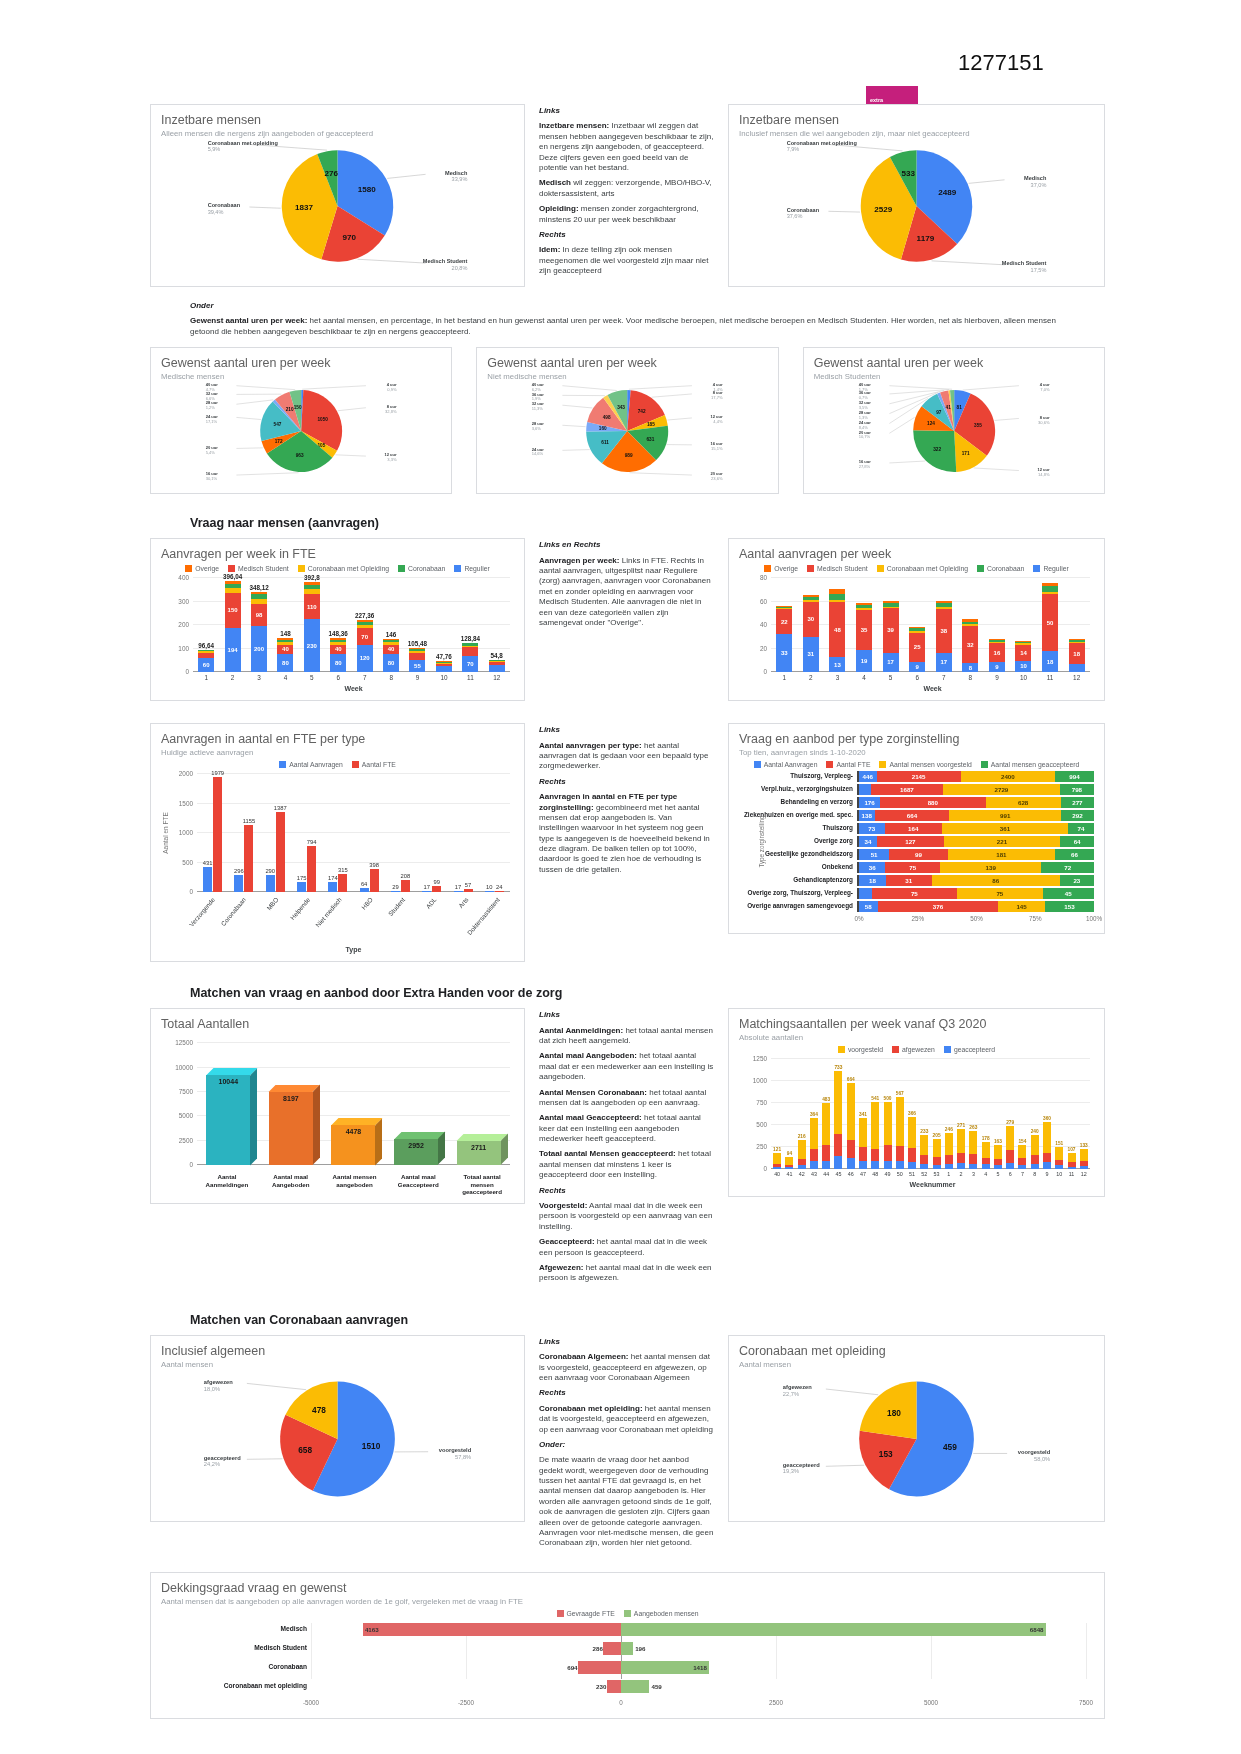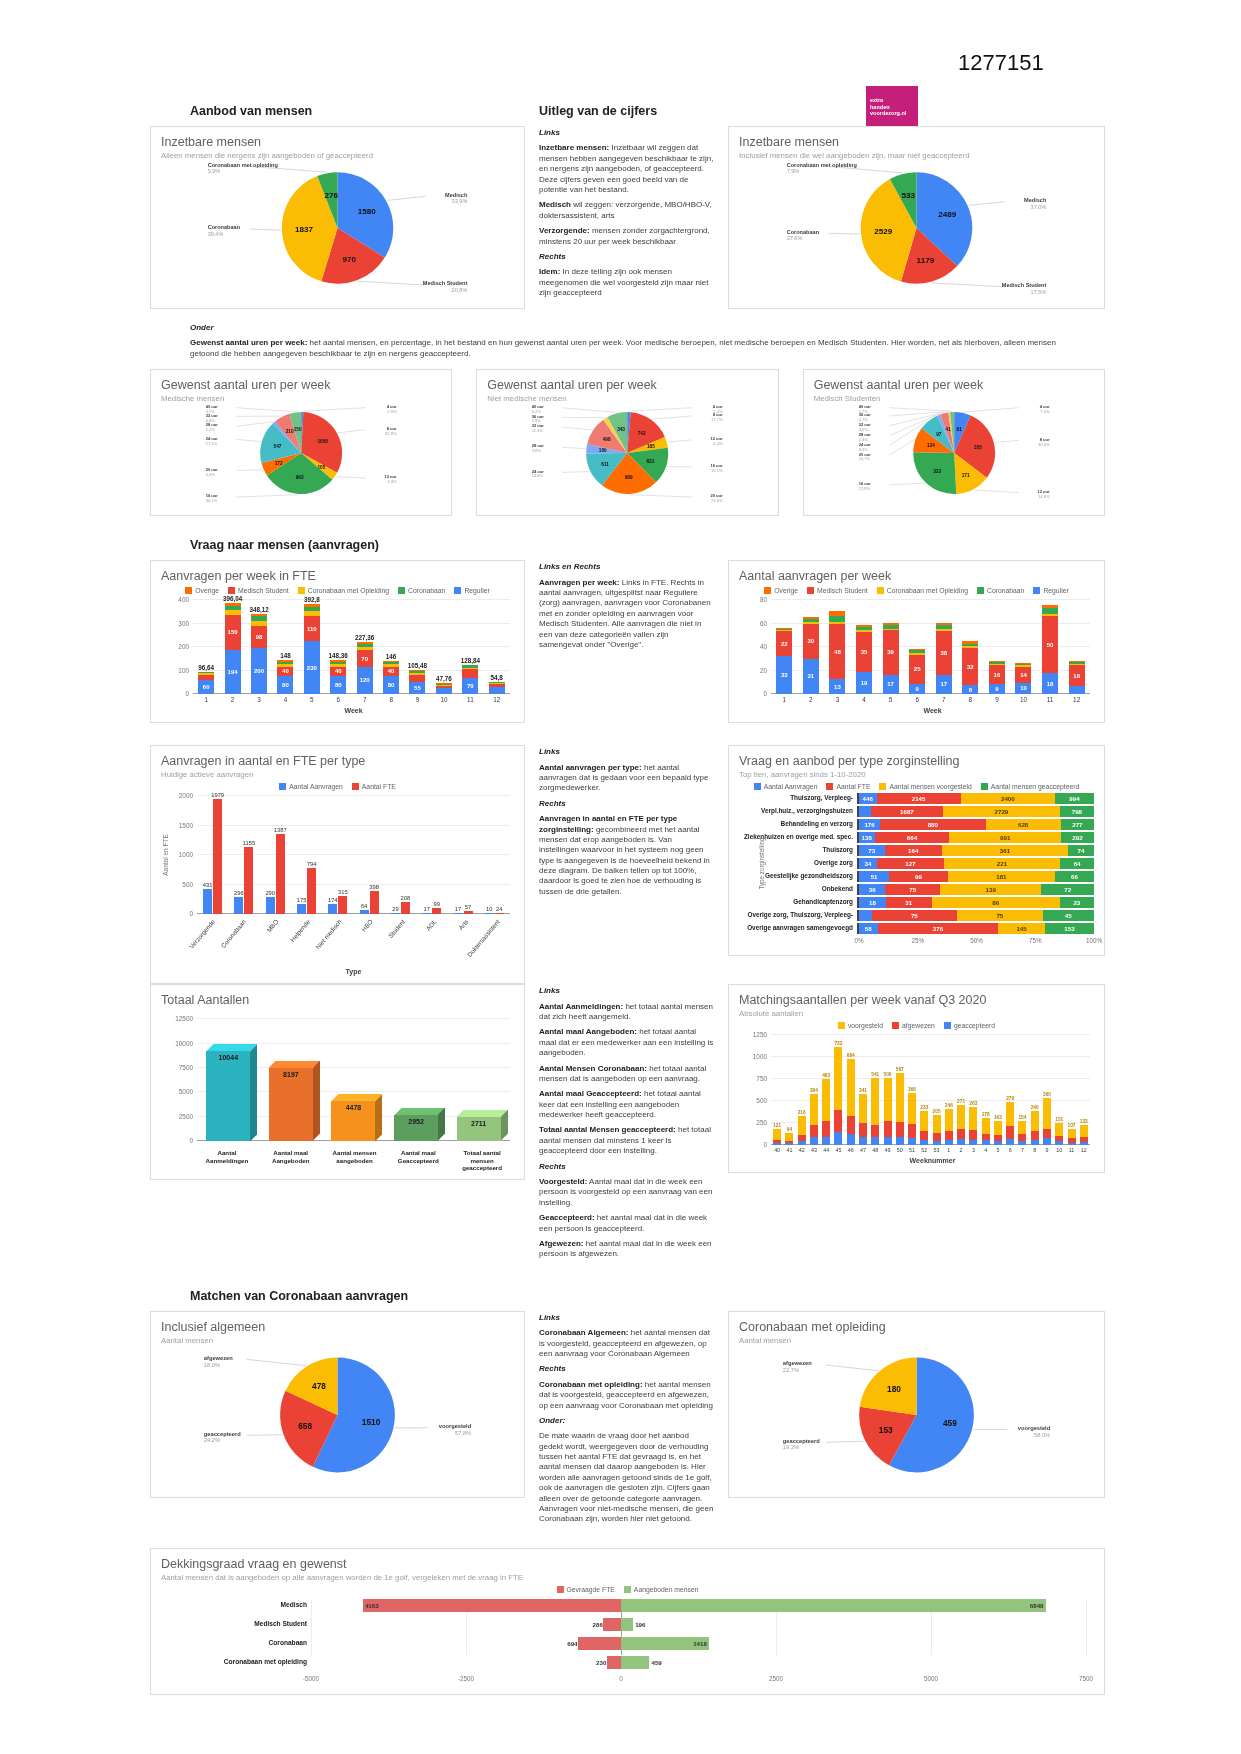--- a/index.html
+++ b/index.html
@@ -61,25 +61,20 @@
 <div class="page">
   <div class="pagenum">1277151</div>
   <div class="logo">
     <span>extra</span>
     <span>handen</span>
     <span>voordezorg.nl</span>
   </div>
 
   <div class="content">
 
-    <div class="grid3">
-      <div class="sec-title">Aanbod van mensen</div>
-      <div class="uitleg-hd">Uitleg van de cijfers</div>
-      <div></div>
-    </div>
 
     <div class="grid3">
       <div class="card">
         <div><div class="c-title">Inzetbare mensen</div><div class="c-sub">Alleen mensen die nergens zijn aangeboden of geaccepteerd</div><svg viewBox="-2.35 -1.22 4.7 2.44" width="100%" height="136">
               <path d="M0 0 L0.0000 -1.0000 A1 1 0 0 1 0.8482 0.5296 Z" fill="#4285f4"></path>
               <text x="0.525" y="-0.246" text-anchor="middle" font-size="0.145" font-weight="bold" fill="#111">1580</text>
               <path d="M0 0 L0.8482 0.5296 A1 1 0 0 1 -0.2902 0.9570 Z" fill="#ea4335"></path>
               <text x="0.211" y="0.607" text-anchor="middle" font-size="0.145" font-weight="bold" fill="#111">970</text>
               <path d="M0 0 L-0.2902 0.9570 A1 1 0 0 1 -0.3634 -0.9316 Z" fill="#fbbc04"></path>
               <text x="-0.600" y="0.068" text-anchor="middle" font-size="0.145" font-weight="bold" fill="#111">1837</text>
@@ -96,21 +91,21 @@
               <text x="2.33" y="-0.443" text-anchor="end" font-size="0.1" fill="#9aa0a6">33,9%</text>
               <line x1="0.358" y1="0.955" x2="1.58" y2="1.024" stroke="#c8c8c8" stroke-width="0.013"></line>
               <text x="2.33" y="1.029" text-anchor="end" font-size="0.1" font-weight="bold" fill="#3c4043">Medisch Student</text>
               <text x="2.33" y="1.149" text-anchor="end" font-size="0.1" fill="#9aa0a6">20,8%</text>
             </svg></div>
       </div>
       <div class="tcol">
           <p class="tp"><span class="lead it">Links</span></p>
           <p class="tp"><span class="lead">Inzetbare mensen:</span> Inzetbaar wil zeggen dat mensen hebben aangegeven beschikbaar te zijn, en nergens zijn aangeboden, of geaccepteerd. Deze cijfers geven een goed beeld van de potentie van het bestand.</p>
           <p class="tp"><span class="lead">Medisch</span> wil zeggen: verzorgende, MBO/HBO-V, doktersassistent, arts</p>
-          <p class="tp"><span class="lead">Verzorgende:</span> mensen zonder zorgachtergrond, minstens 20 uur per week beschikbaar</p>
+          <p class="tp"><span class="lead">Opleiding:</span> mensen zonder zorgachtergrond, minstens 20 uur per week beschikbaar</p>
           <p class="tp"><span class="lead it">Rechts</span></p>
           <p class="tp"><span class="lead">Idem:</span> In deze telling zijn ook mensen meegenomen die wel voorgesteld zijn maar niet zijn geaccepteerd</p>
         </div>
       <div class="card">
         <div><div class="c-title">Inzetbare mensen</div><div class="c-sub">Inclusief mensen die wel aangeboden zijn, maar niet geaccepteerd</div><svg viewBox="-2.35 -1.22 4.7 2.44" width="100%" height="136">
               <path d="M0 0 L0.0000 -1.0000 A1 1 0 0 1 0.7297 0.6838 Z" fill="#4285f4"></path>
               <text x="0.551" y="-0.194" text-anchor="middle" font-size="0.145" font-weight="bold" fill="#111">2489</text>
               <path d="M0 0 L0.7297 0.6838 A1 1 0 0 1 -0.2791 0.9603 Z" fill="#ea4335"></path>
               <text x="0.159" y="0.624" text-anchor="middle" font-size="0.145" font-weight="bold" fill="#111">1179</text>
               <path d="M0 0 L-0.2791 0.9603 A1 1 0 0 1 -0.4773 -0.8787 Z" fill="#fbbc04"></path>
@@ -871,20 +866,21 @@
               <div class="htick" style="left: 0%;">0%</div>
               <div class="htick" style="left: 25%;">25%</div>
               <div class="htick" style="left: 50%;">50%</div>
               <div class="htick" style="left: 75%;">75%</div>
               <div class="htick" style="left: 100%;">100%</div>
             </div>
           </div>
       </div>
     </div>
 
+    <div class="sec-title mt2">Matchen van vraag en aanbod door Extra Handen voor de zorg</div>
 
     <div class="grid3">
       <div class="card">
         <div>
             <div class="c-title">Totaal Aantallen</div>
             <div class="plotwrap" style="height: 122px; margin-left: 36px; margin-top: 12px;">
               <div class="grid" style="bottom: 0%; border-top-color: rgb(158, 158, 158);"></div>
               <div class="ytick" style="bottom: calc(0% - 3px);">0</div>
               <div class="grid" style="bottom: 20%; border-top-color: rgb(236, 236, 236);"></div>
               <div class="ytick" style="bottom: calc(20% - 3px);">2500</div>

